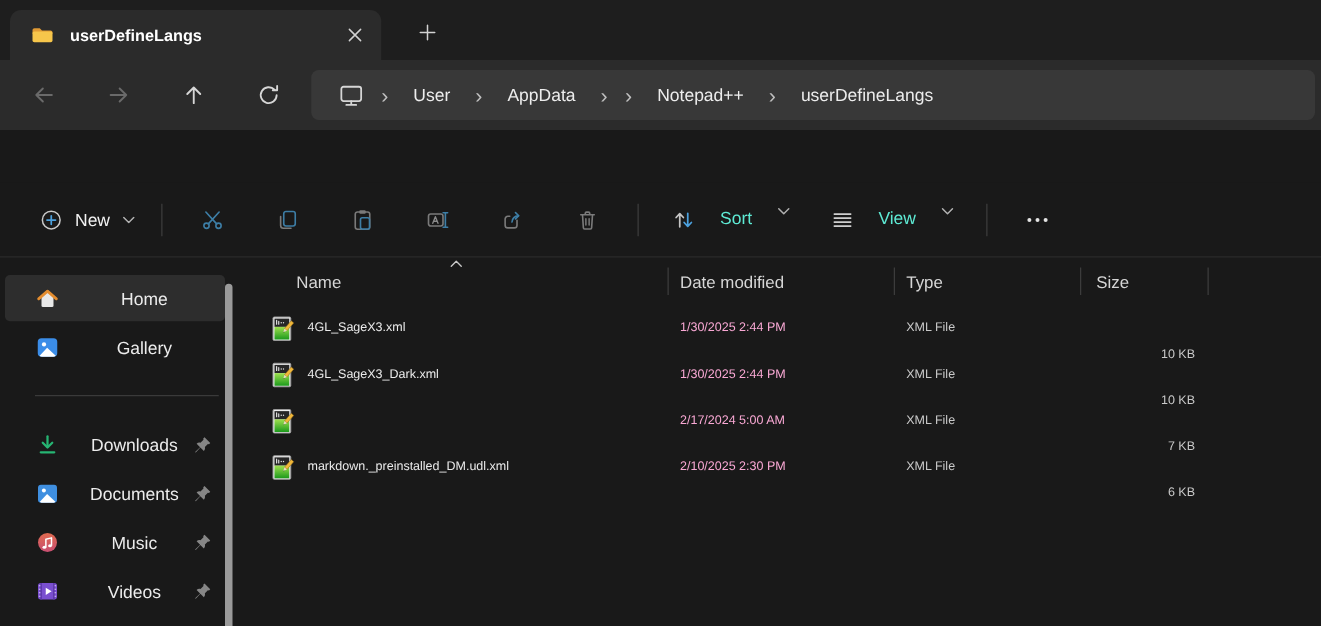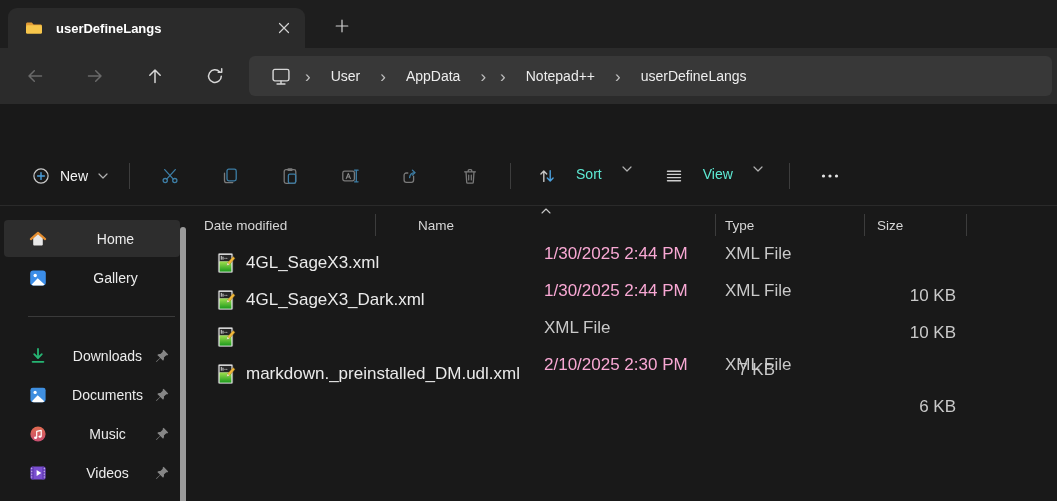--- a/index.html
+++ b/index.html
@@ -78,21 +78,21 @@
   .hcell { position:relative; height:100%; display:flex; align-items:center; }
   .hcell::after { content:""; position:absolute; right:0; top:8px; height:22px; width:1px; background:#3c3c3c; }
   .h-name { width:340px; padding-left:42px; }
   .h-date { width:181px; padding-left:9px; }
   .h-type { width:149px; padding-left:9px; }
   .h-size { width:102px; padding-left:12px; }
   .h-rest { flex:1; }
   .sort-caret { position:absolute; left:50%; top:2px; transform:translateX(-50%); }
 
   .rows { }
-  .row { height:37px; display:flex; font-size:17px; border-radius:4px; }
+  .row { height:37px; display:flex; align-items:center; font-size:10px; border-radius:4px; }
   .cell-name { width:340px; display:flex; align-items:center; padding-left:21px; color:#eaeaea; }
   .file-icon { width:20px; height:22px; flex:none; margin-right:10px; }
   .cell-date { width:181px; padding-left:9px; color:#f9a8d4; }
   .cell-type { width:149px; padding-left:9px; color:#c9c9c9; }
   .cell-size { width:102px; padding-right:11px; text-align:right; color:#c9c9c9;margin-top:42px; }
 </style>
 </head>
 <body>
 
 <div class="titlebar">
@@ -366,30 +366,30 @@
               <path d="M9.6 1.8 14.2 6.4l-1 1-.9-.2-2.4 2.4c.3 1.2 0 2.3-.8 3.1L6.3 9.9l-3.5 3.9-.7.2.2-.7L6.1 9.7 3.3 6.9c.8-.8 1.9-1.1 3.1-.8l2.4-2.4-.2-.9z" fill="#9a9a9a"></path>
             </svg>
           </span>
         </div>
       </div>
     <div class="sb-scrollbar"></div>
   </div>
 
   <div class="filepane">
     <div class="header-row">
-      <div class="hcell h-date">
-        <span>Date modified</span>
-      </div>
       <div class="hcell h-name">
         <span class="sort-caret">
           <svg width="10" height="6" viewBox="0 0 10 6">
               <path d="M1 5l4-4 4 4" stroke="#c8c8c8" stroke-width="1.1" fill="none" stroke-linecap="round" stroke-linejoin="round"></path>
             </svg>
         </span>
         <span>Name</span>
+      </div>
+      <div class="hcell h-date">
+        <span>Date modified</span>
       </div>
       <div class="hcell h-type">
         <span>Type</span>
       </div>
       <div class="hcell h-size">
         <span>Size</span>
       </div>
       <div class="h-rest"></div>
     </div>
 
@@ -466,20 +466,21 @@
                 <path d="M5.3 4.3v3M7 5.1v2.2" stroke="#e8e8e8" stroke-width=".9" stroke-linecap="round"></path>
                 <circle cx="9" cy="6.2" r=".55" fill="#e8e8e8"></circle>
                 <circle cx="10.8" cy="6.2" r=".55" fill="#e8e8e8"></circle>
                 <rect x="3.6" y="9.5" width="11.8" height="10.1" fill="url(#npg)"></rect>
                 <path d="M11.6 10.8 17 4.6l2 1.7-5.4 6.2z" fill="#f0b73a" stroke="#8a6414" stroke-width=".4"></path>
                 <path d="M11.6 10.8l2 1.7-3 1.2z" fill="#e8dcc0"></path>
                 <path d="M11.2 13.2l.4.5-1 .4z" fill="#3a3a3a"></path>
               </svg>
             </span>
           </div>
+          <div class="cell-date">2/17/2024 5:00 AM</div>
           <div class="cell-type">XML File</div>
           <div class="cell-size">7 KB</div>
         </div>
 
         <div class="row">
           <div class="cell-name">
             <span class="file-icon">
               <svg width="20" height="22" viewBox="0 0 20 22">
                 <defs>
                   <linearGradient id="npg" x1="0" y1="0" x2="0" y2="1">

